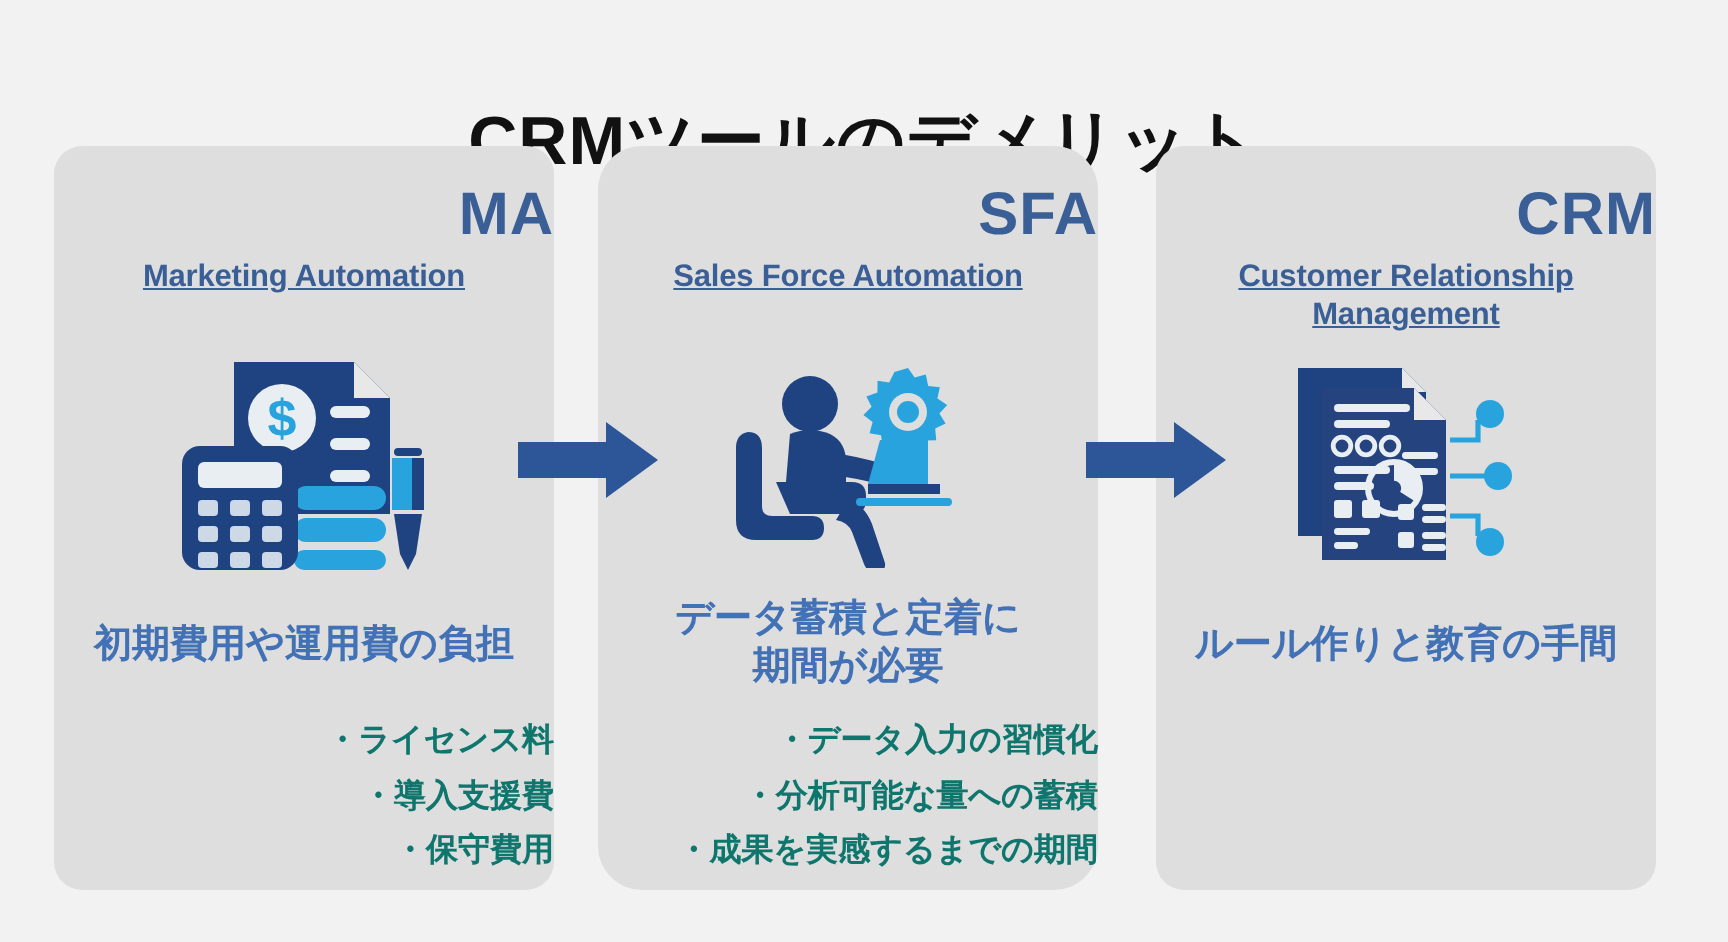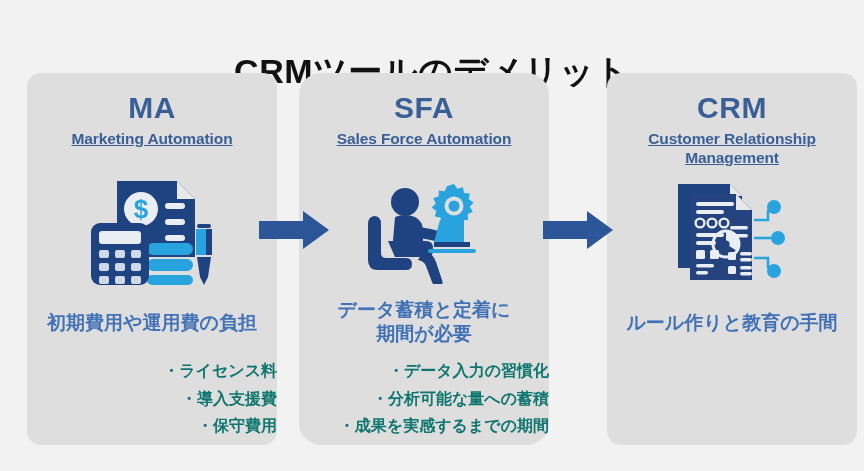--- a/index.html
+++ b/index.html
@@ -45,28 +45,28 @@
     position: absolute;
     top: 0;
     width: 250px;
     height: 372px;
     background: #dedede;
     border-radius: 14px;
     box-sizing: border-box;
   }
   .card-1 { left: 0px; }
   .card-2 { left: 272px; border-radius: 22px; }
-  .card-3 { left: 580px; padding-left: 48px; }
+  .card-3 { left: 551px; padding-left: 48px; }
 
   .card-abbr {
     position: absolute;
     top: 18px;
     left: 0;
     width: 100%;
-    text-align: center;
+    text-align: right;
     font-size: 30px;
     font-weight: bold;
     color: #3a5f96;
     line-height: 1.1;
     letter-spacing: 0.5px;
   }
   .card-full {
     position: absolute;
     top: 56px;
     left: 0;

